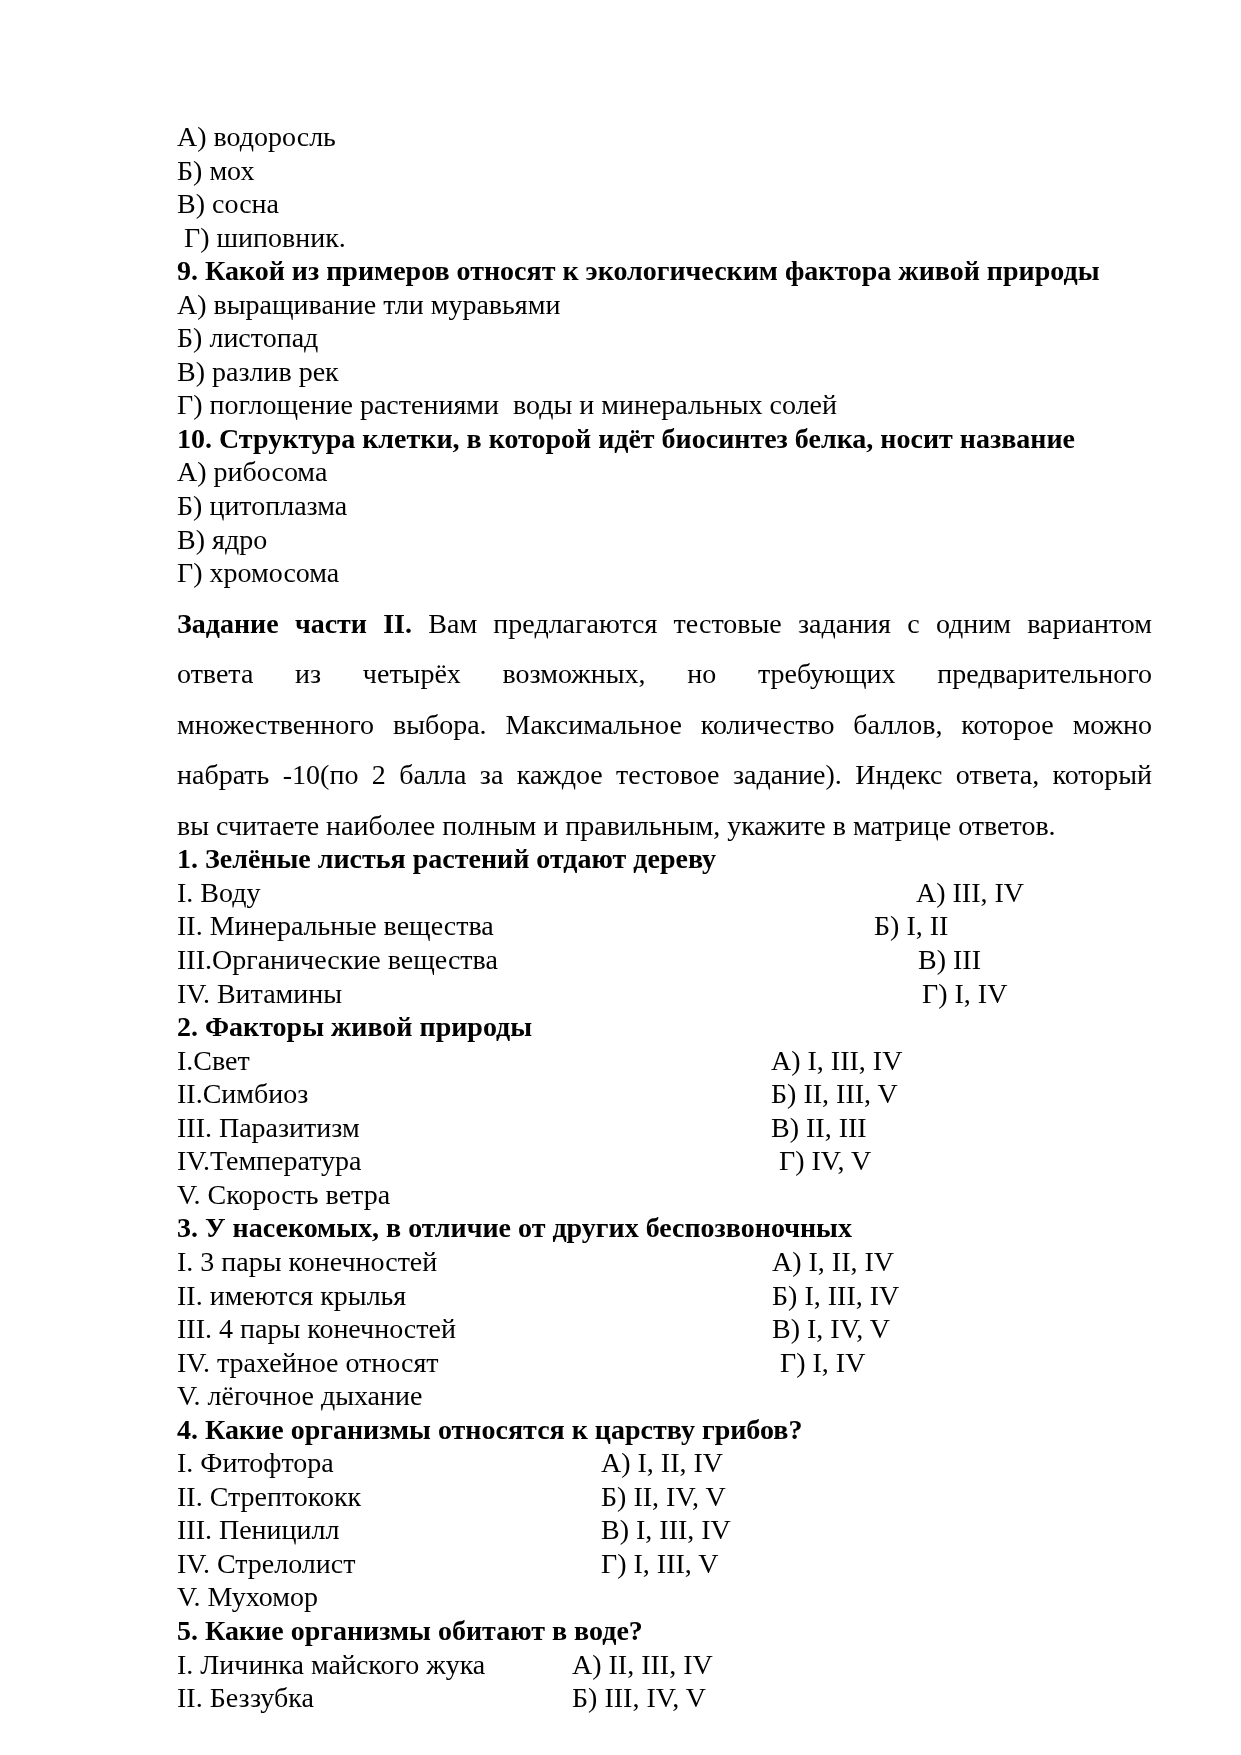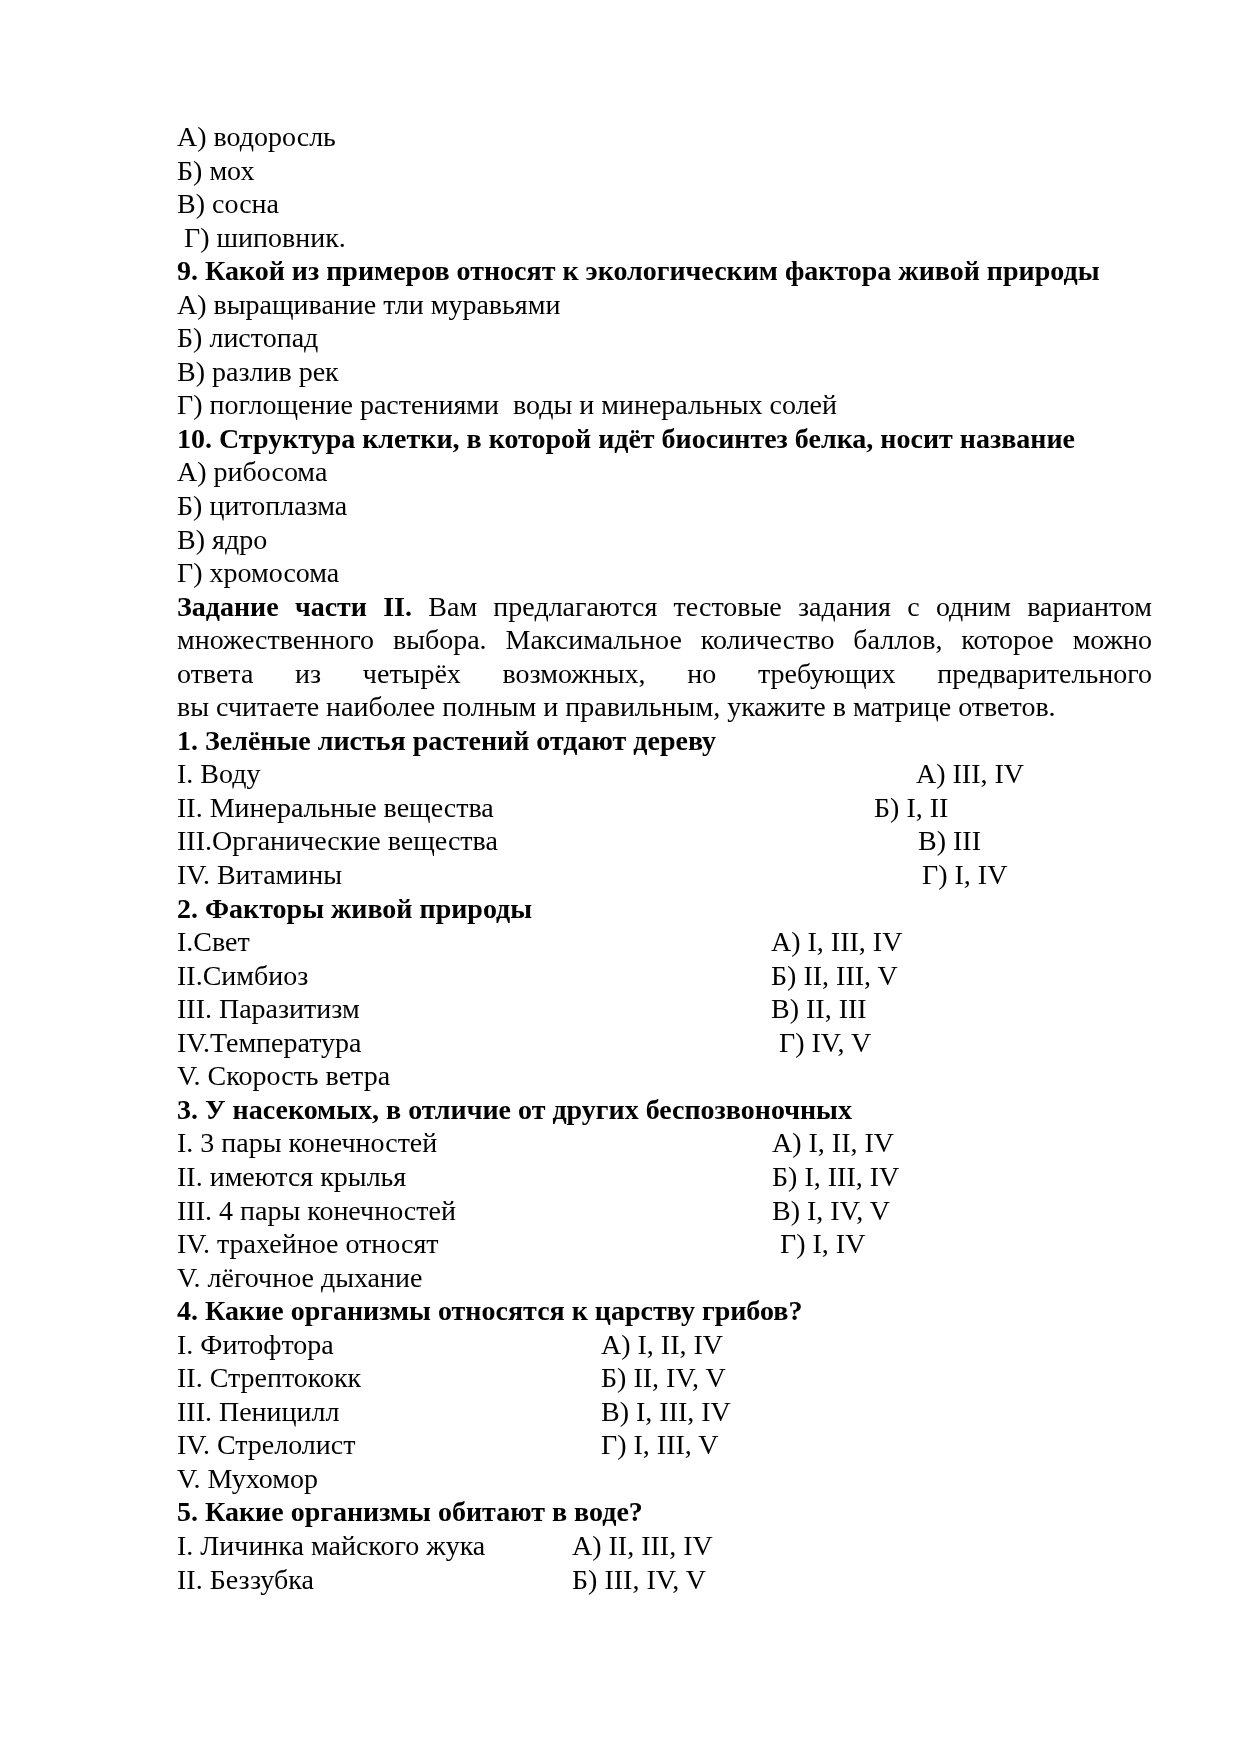--- a/index.html
+++ b/index.html
@@ -5,21 +5,21 @@
   html, body { margin: 0; padding: 0; background: #ffffff; }
   body { width: 1241px; height: 1755px; position: relative; overflow: hidden; }
   .page {
     position: absolute; left: 177px; top: 120px; width: 975px;
     font-family: "Liberation Serif", "DejaVu Serif", serif;
     font-size: 28px; line-height: 33.55px; color: #000;
   }
   .line { height: 33.55px; white-space: pre; position: relative; }
   .b { font-weight: bold; }
   .para { text-align: justify; white-space: normal; }
-  .para .pl { height: 33.55px; text-align: justify; text-align-last: justify; white-space: normal; }
+  .para .pl { height: 33.55px; text-align: justify; text-align-last: justify; white-space: normal; margin-top: 17px; }
   .para .pl.last { text-align-last: left; }
   .ans { position: absolute; top: 0; white-space: pre; }
   .q1 .ans { left: 739px; }
   .q2 .ans { left: 594px; }
   .q3 .ans { left: 595px; }
   .q4 .ans { left: 424px; }
   .q5 .ans { left: 395px; text-align: center; }
   .ind { padding-left: 7px; }
   .ind2 { left: 745px !important; }
   .ind3 { left: 602px !important; }
@@ -42,22 +42,23 @@
   <div class="line">Г) поглощение растениями  воды и минеральных солей</div>
 
   <div class="line b">10. Структура клетки, в которой идёт биосинтез белка, носит название</div>
   <div class="line">А) рибосома</div>
   <div class="line">Б) цитоплазма</div>
   <div class="line">В) ядро</div>
   <div class="line">Г) хромосома</div>
 
   <div class="para">
     <div class="pl"><span class="b">Задание части II.</span><span> Вам предлагаются тестовые задания с одним вариантом</span></div>
+    <div class="pl">ответа из четырёх возможных, но требующих предварительного</div>
     <div class="pl">множественного выбора. Максимальное количество баллов, которое можно</div>
-    <div class="pl">ответа из четырёх возможных, но требующих предварительного</div>
+    <div class="pl">набрать -10(по 2 балла за каждое тестовое задание). Индекс ответа, который</div>
     <div class="pl last">вы считаете наиболее полным и правильным, укажите в матрице ответов.</div>
   </div>
 
   <div class="q1">
     <div class="line b">1. Зелёные листья растений отдают дереву</div>
     <div class="line"><span>I. Воду</span><span class="ans">А) III, IV</span></div>
     <div class="line"><span>II. Минеральные вещества</span><span class="ans" style="left:697px">Б) I, II</span></div>
     <div class="line"><span>III.Органические вещества</span><span class="ans" style="left:741px">В) III</span></div>
     <div class="line"><span>IV. Витамины</span><span class="ans ind2">Г) I, IV</span></div>
   </div>

